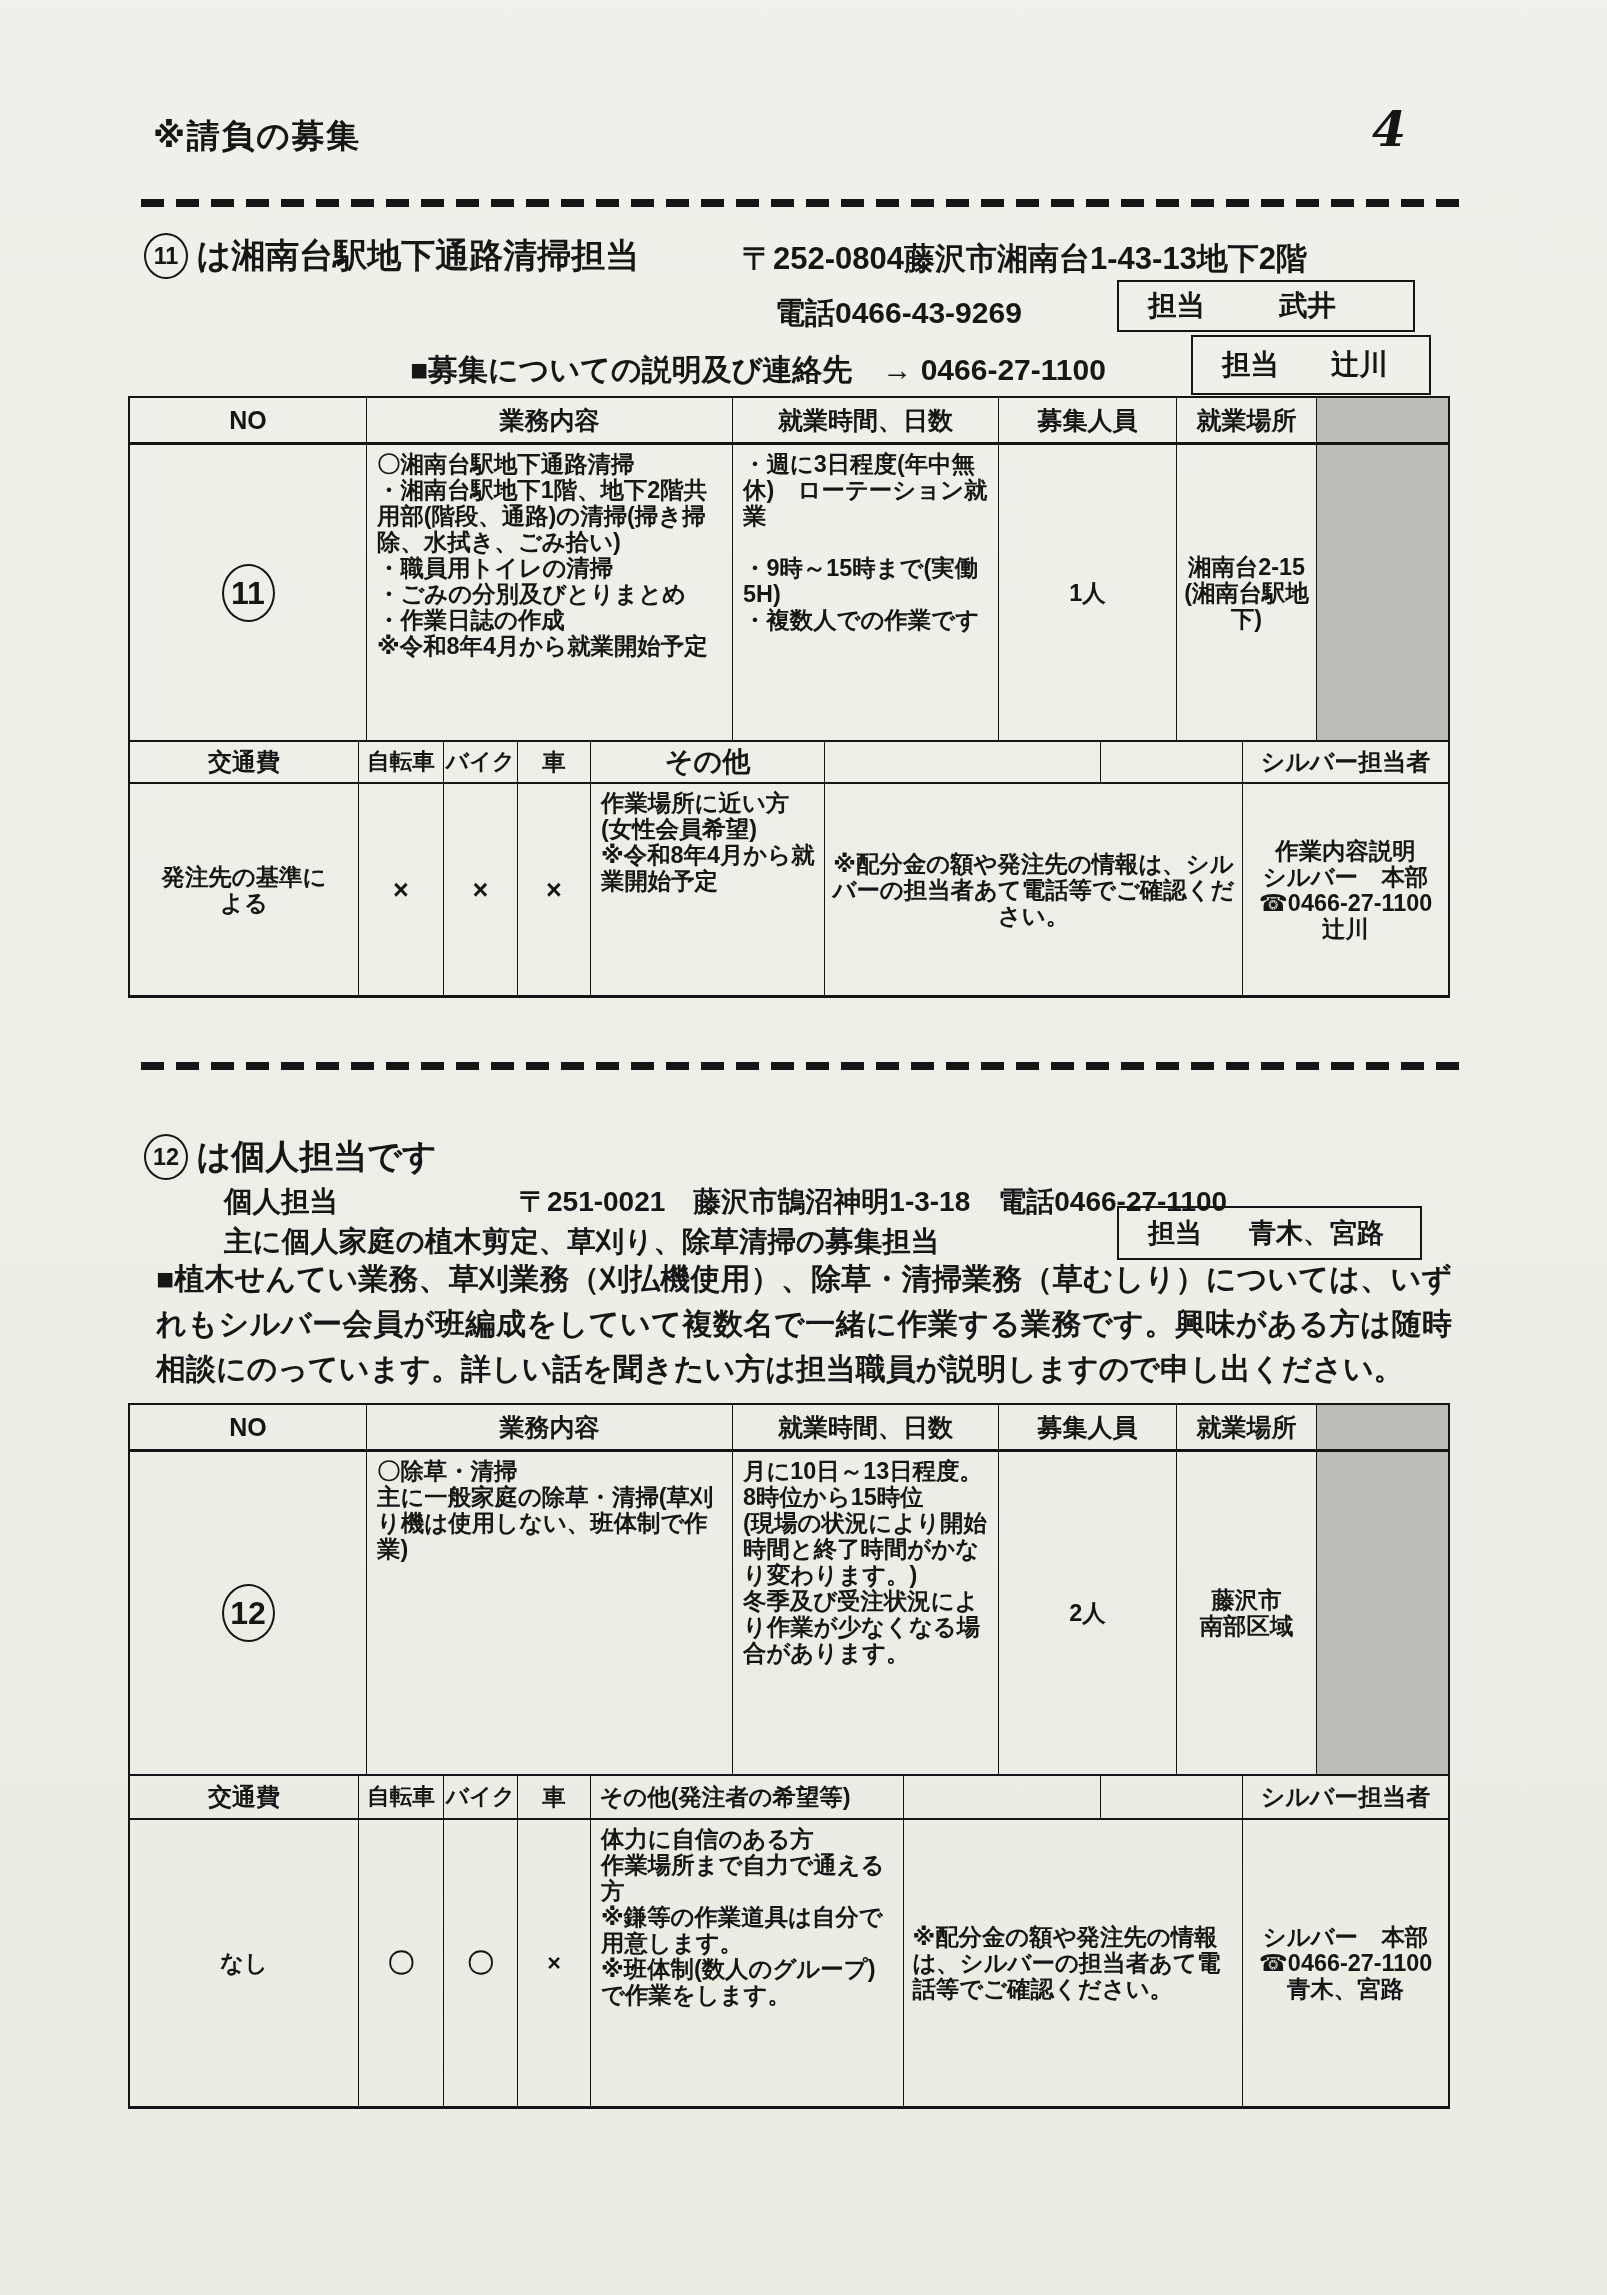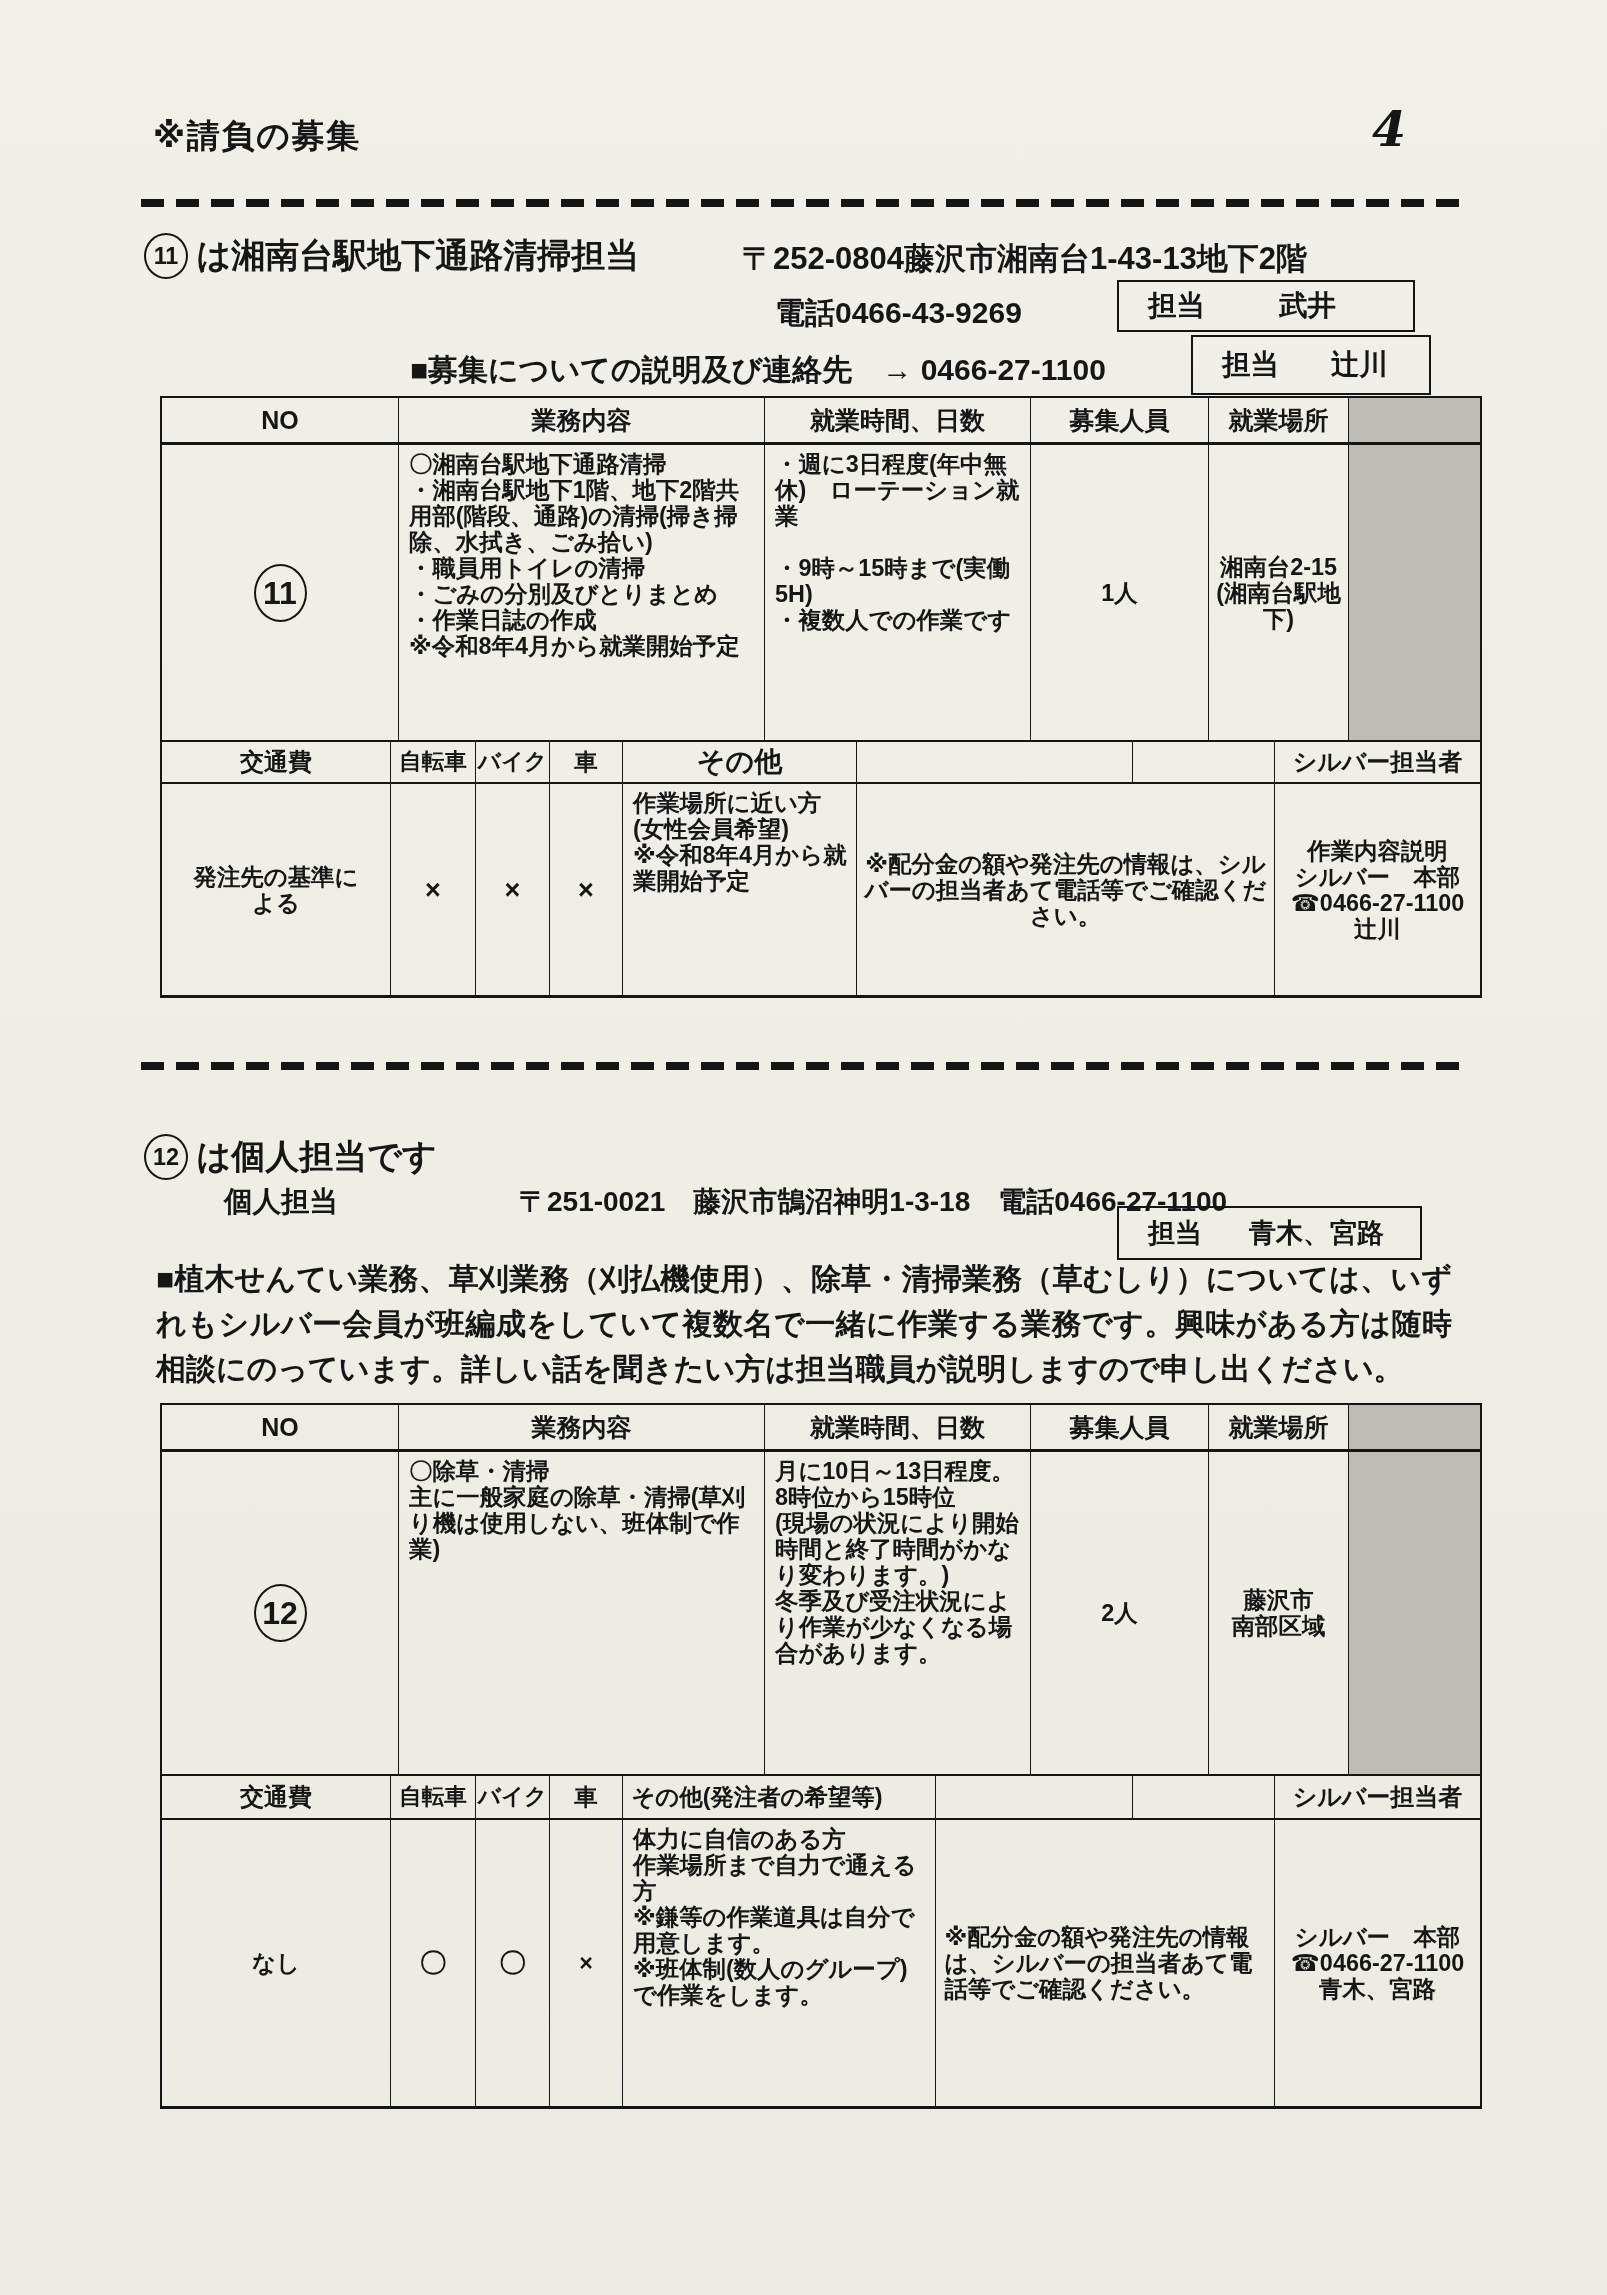--- a/index.html
+++ b/index.html
@@ -39,21 +39,21 @@
   .cbox .lbl{margin-left:29px;}
   .cbox .nm{margin-left:74px;}
   .cbox.c2 .nm{margin-left:52px;}
   .cbox.c3 .nm{margin-left:47px;}
 
   
   .para{left:156px;top:1256px;width:1296px;font-size:30px;line-height:45px;
     font-weight:bold;text-align:justify;}
 
   
-  .tbl{left:160px;width:1322px;border:2.5px solid #151515;border-bottom-width:3.3px;box-sizing:border-box;background:transparent;}
+  .tbl{left:128px;width:1322px;border:2.5px solid #151515;border-bottom-width:3.3px;box-sizing:border-box;background:transparent;}
   .trow{display:grid;border-bottom:1.7px solid #151515;}
   .trow.bb4{border-bottom-width:3.3px;}
   .trow.bb3{border-bottom-width:2.5px;}
   .trow.bb0{border-bottom:none;}
   .t1top{grid-template-columns:237px 366px 266px 178px 140px auto;}
   .t1bot{grid-template-columns:229px 85px 74px 73px 234px 276px 142px auto;}
   .t2bot{grid-template-columns:229px 85px 74px 73px 313px 197px 142px auto;}
   .h-head{height:44px;} .h-d1a{height:295px;} .h-sub{height:40px;} .h-d2a{height:211px;}
   .h-d1b{height:322px;} .h-sub2{height:42px;} .h-d2b{height:286px;}
 
@@ -151,20 +151,21 @@
   </div>
 
   <div class="abs dashes d2"></div>
 
   <div class="abs sec-title" style="left:144px;top:1134px;">
     <span class="circ sm">12</span>
     <span>は個人担当です</span>
   </div>
   <div class="abs hline" style="left:224px;top:1183px;font-size:28.5px;">個人担当</div>
   <div class="abs hline" style="left:519px;top:1183px;font-size:28px;">〒251-0021　藤沢市鵠沼神明1-3-18　電話0466-27-1100</div>
+  <div class="abs hline" style="left:224px;top:1223px;font-size:28.5px;">主に個人家庭の植木剪定、草刈り、除草清掃の募集担当</div>
   <div class="abs cbox c3" style="left:1117px;top:1206px;width:305px;height:54px;font-size:27px;">
     <span class="lbl">担当</span>
     <span class="nm">青木、宮路</span>
   </div>
 
   <div class="abs para">■植木せんてい業務、草刈業務（刈払機使用）、除草・清掃業務（草むしり）については、いずれもシルバー会員が班編成をしていて複数名で一緒に作業する業務です。興味がある方は随時相談にのっています。詳しい話を聞きたい方は担当職員が説明しますので申し出ください。</div>
 
   <div class="abs tbl" style="top:1403px;">
     <div class="trow t1top h-head bb4">
       <div class="c hd">NO</div>

